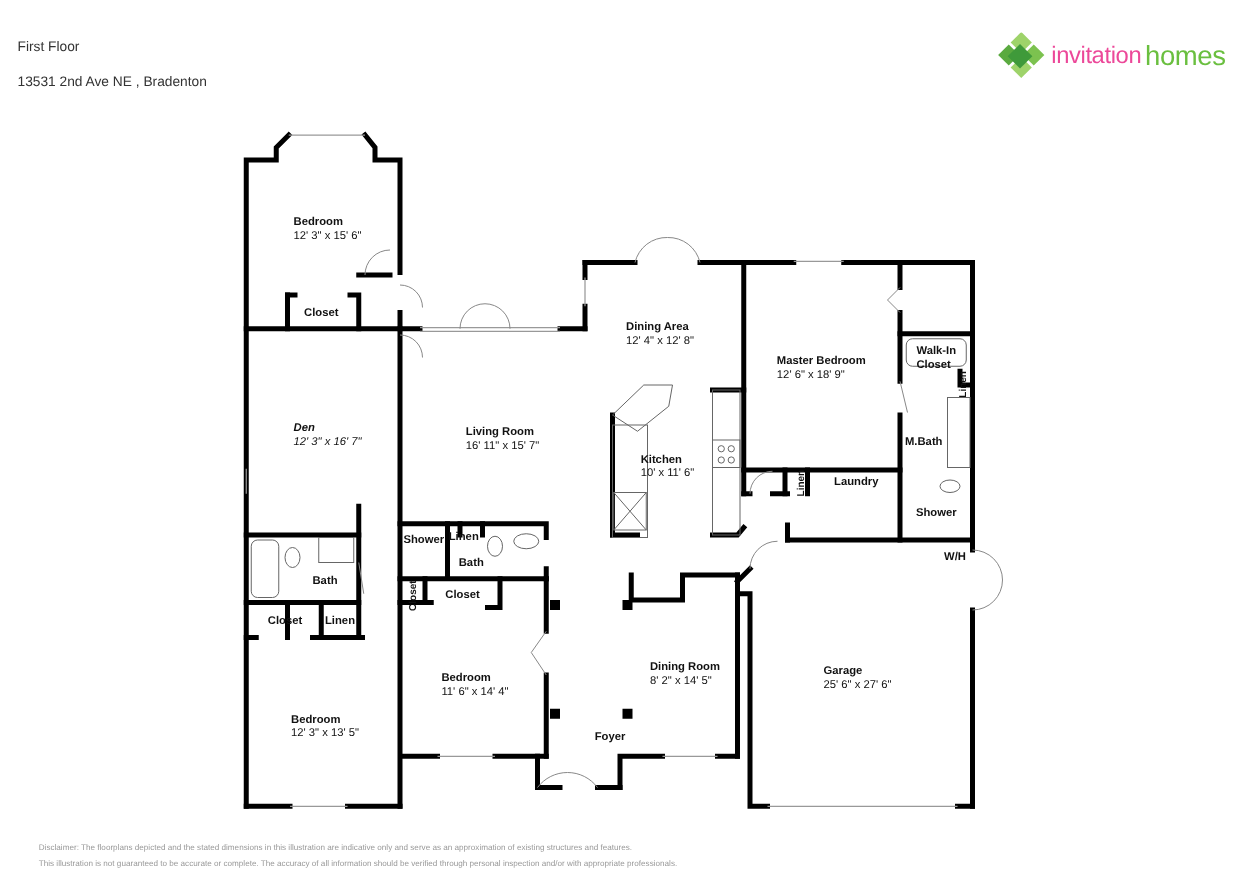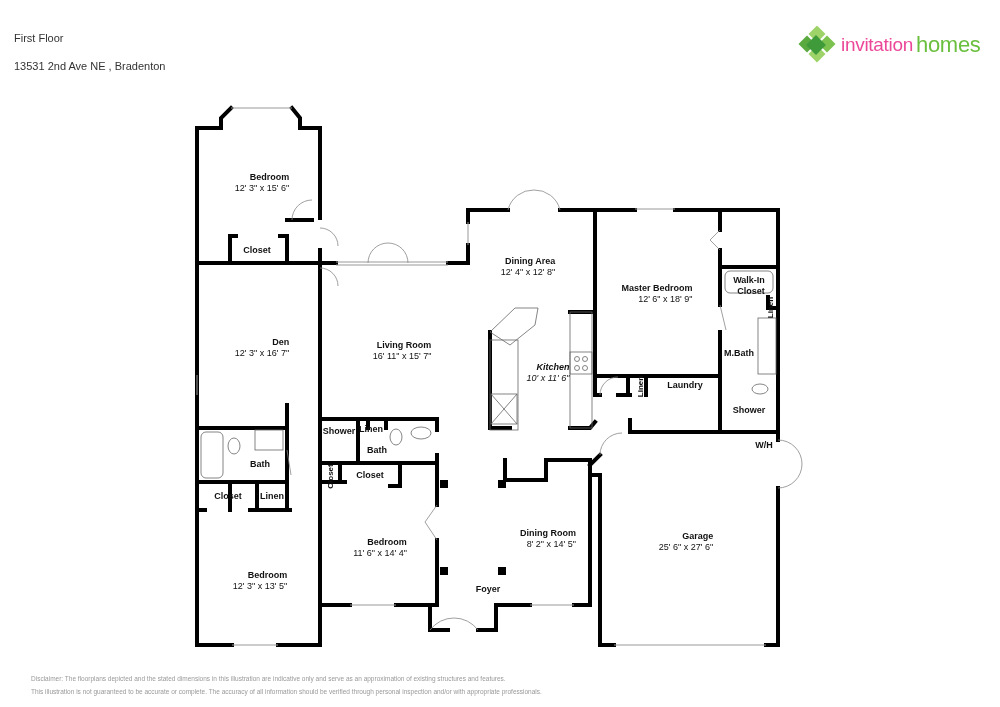--- a/index.html
+++ b/index.html
@@ -5,21 +5,21 @@
   html, body { margin:0; padding:0; background:#ffffff; }
   body { width:1000px; height:707px; position:relative; overflow:hidden; font-family:"Liberation Sans", sans-serif; color:#222; }
   .hdr { position:absolute; left:14px; font-size:11px; color:#333; }
   #addr { top:12px;margin-top:48px; }
   #floor { top:32px; }
   #logo { position:absolute; left:797px; top:25px; width:200px; height:40px; display:flex; align-items:center; }
   #logo svg { width:40px; height:38px; }
   #logo .t1 { font-size:19px; color:#ec4899; margin-left:4px; letter-spacing:-0.3px; }
   #logo .t2 { font-size:22px; color:#6abf3f; margin-left:3px; letter-spacing:-0.3px; }
   #plan { position:absolute; left:0; top:0; width:1000px; height:707px; }
-  .lbl { position:absolute; text-align:right; font-size:9px; line-height:11px; transform:translateX(-50%); white-space:nowrap; color:#111; }
+  .lbl { position:absolute; text-align:left; font-size:9px; line-height:11px; transform:translateX(-50%); white-space:nowrap; color:#111; }
   .lbl .n { font-weight:bold; display:block; }
   .lbl .d { display:block; }
   .vlbl { position:absolute; font-size:8px; font-weight:bold; transform:rotate(-90deg); transform-origin:center; color:#111; }
   .disc { position:absolute; left:31px; font-size:6.5px; color:#999; }
   #disc1 { top:675px; }
   #disc2 { top:688px; }
 </style>
 </head>
 <body>
 
@@ -177,21 +177,21 @@
   </g>
 </svg>
 
 <div class="lbl" style="left:262px;top:172px;">
     <span class="n">Bedroom</span>
     <span class="d">12' 3" x 15' 6"</span>
   </div>
 <div class="lbl" style="left:257px;top:245px;">
     <span class="n">Closet</span>
   </div>
-<div class="lbl" style="left:262px;top:337px;">
+<div class="lbl" style="left:262px;top:337px;font-style:italic;">
     <span class="n">Den</span>
     <span class="d">12' 3" x 16' 7"</span>
   </div>
 <div class="lbl" style="left:260px;top:459px;">
     <span class="n">Bath</span>
   </div>
 <div class="lbl" style="left:228px;top:491px;">
     <span class="n">Closet</span>
   </div>
 <div class="lbl" style="left:272px;top:491px;">
@@ -219,21 +219,21 @@
   </div>
 <div class="vlbl" style="left:318px;top:472px;">Closet</div>
 <div class="lbl" style="left:380px;top:537px;">
     <span class="n">Bedroom</span>
     <span class="d">11' 6" x 14' 4"</span>
   </div>
 <div class="lbl" style="left:528px;top:256px;">
     <span class="n">Dining Area</span>
     <span class="d">12' 4" x 12' 8"</span>
   </div>
-<div class="lbl" style="left:548px;top:362px;font-style:italic;">
+<div class="lbl" style="left:534px;top:362px;">
     <span class="n">Kitchen</span>
     <span class="d">10' x 11' 6"</span>
   </div>
 <div class="lbl" style="left:548px;top:528px;">
     <span class="n">Dining Room</span>
     <span class="d">8' 2" x 14' 5"</span>
   </div>
 <div class="lbl" style="left:488px;top:584px;">
     <span class="n">Foyer</span>
   </div>

